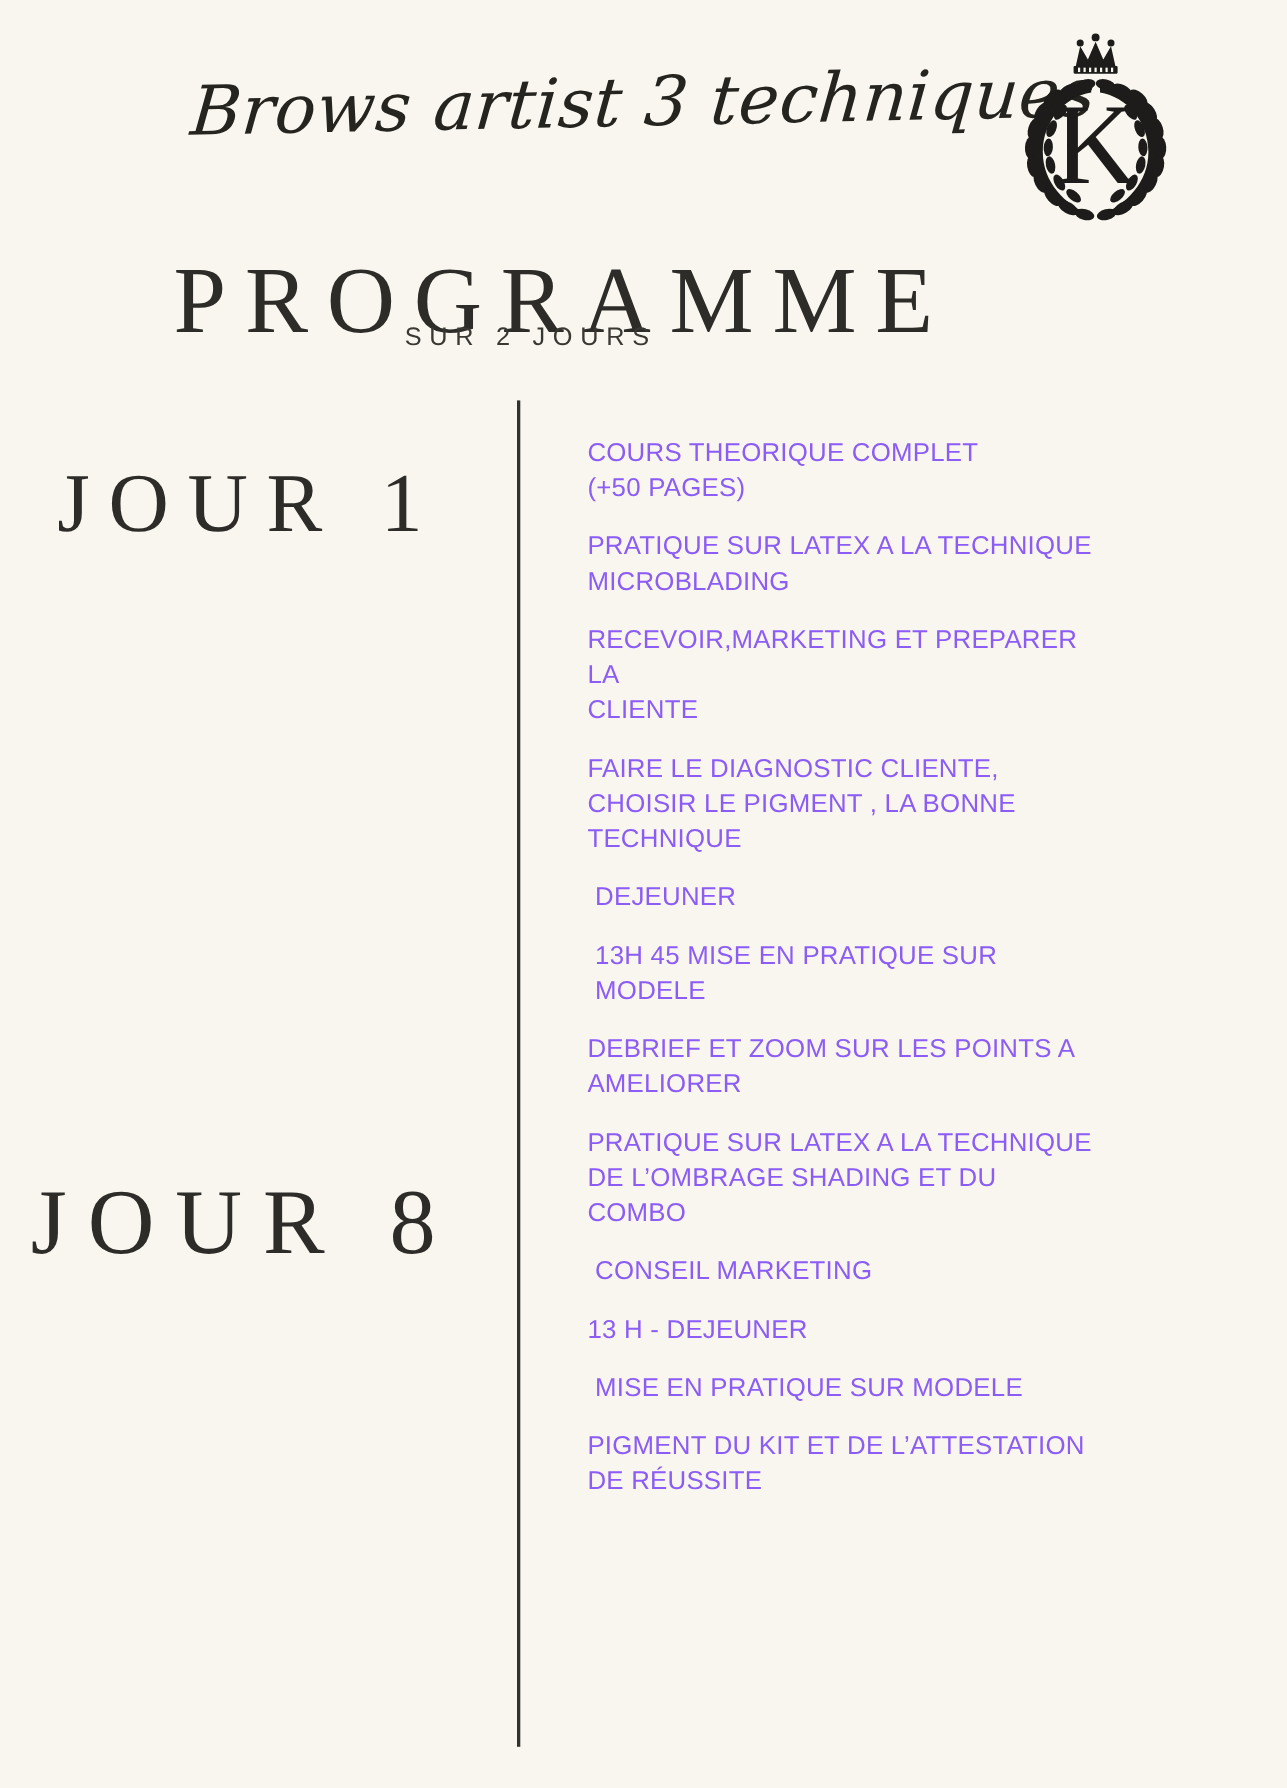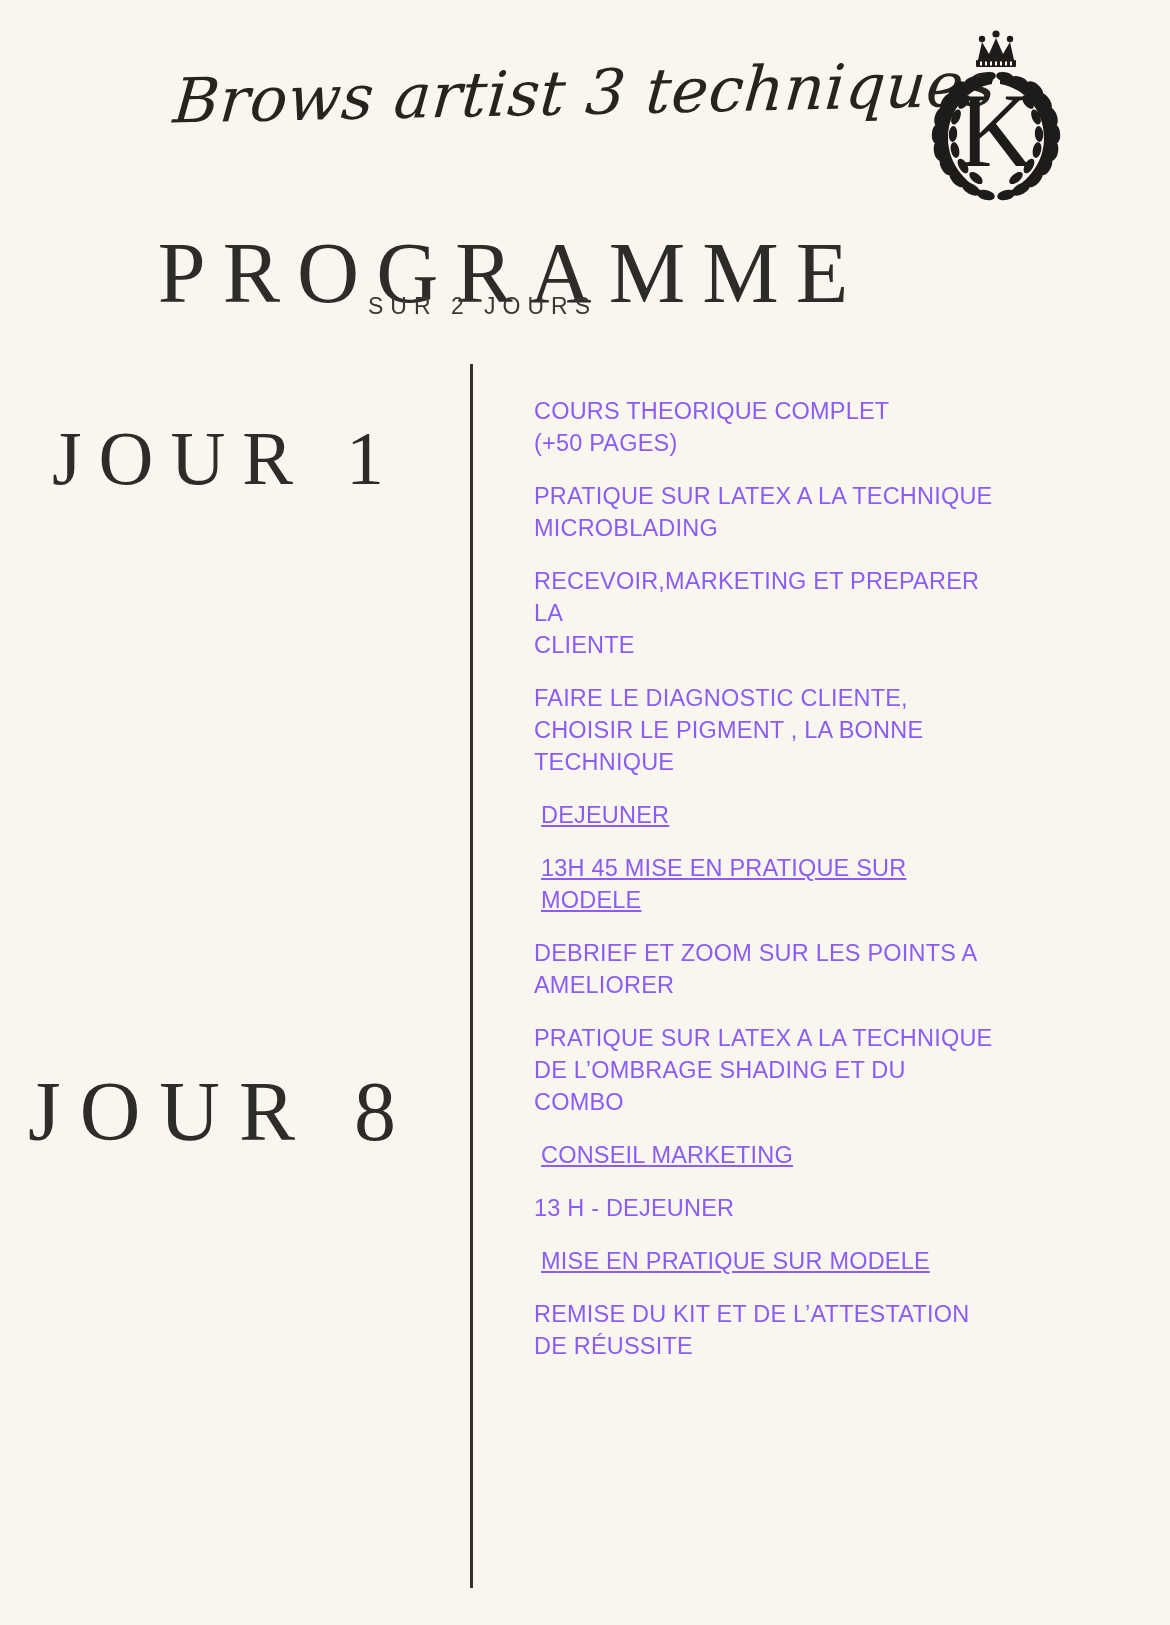--- a/index.html
+++ b/index.html
@@ -135,21 +135,20 @@
     font-family: "Liberation Sans", sans-serif;
     font-size: 23.5px;
     line-height: 32px;
     color: #8b5cf6;
     letter-spacing: 0.2px;
     margin-bottom: 21px;
     white-space: pre-wrap;
   }
   .program-item.indent {
     padding-left: 7px;
-    text-decoration: underline;
   }
 </style>
 </head>
 <body>
 
 <div class="page">
 
   <div class="header">
 
     <div class="script-title">Brows artist 3 techniques</div>
@@ -252,17 +251,17 @@
       <div class="program-item indent">13H 45 MISE EN PRATIQUE SUR
 MODELE</div>
       <div class="program-item">DEBRIEF ET ZOOM SUR LES POINTS A
 AMELIORER</div>
       <div class="program-item">PRATIQUE SUR LATEX A LA TECHNIQUE
 DE L’OMBRAGE SHADING ET DU
 COMBO</div>
       <div class="program-item indent">CONSEIL MARKETING</div>
       <div class="program-item">13 H - DEJEUNER</div>
       <div class="program-item indent">MISE EN PRATIQUE SUR MODELE</div>
-      <div class="program-item">REMISE DU KIT ET DE L’ATTESTATION
+      <div class="program-item">PIGMENT DU KIT ET DE L’ATTESTATION
 DE RÉUSSITE</div>
     </div>
 
 </div>
 
 </body></html>

